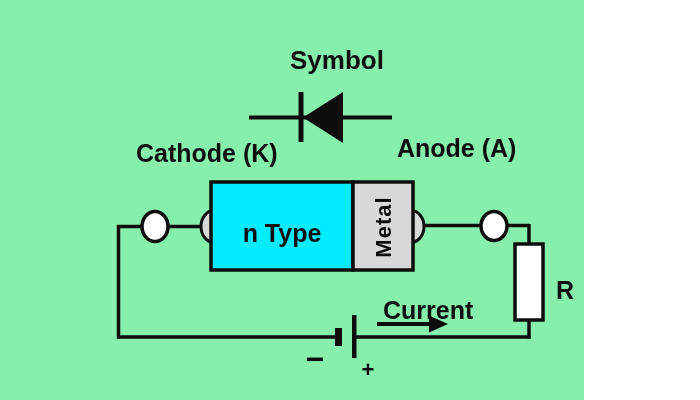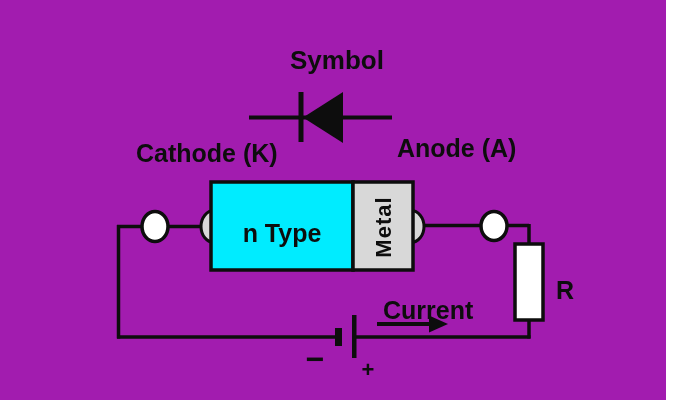--- a/index.html
+++ b/index.html
@@ -2,23 +2,23 @@
 <html><head>
 <meta charset="utf-8">
 <style>
   html, body {
     margin: 0;
     padding: 0;
     background: #ffffff;
   }
   .canvas {
     position: relative;
-    width: 666px;
+    width: 584px;
     height: 400px;
-    background: #a21caf;
+    background: #86efac;
     overflow: hidden;
     font-family: "Liberation Sans", "DejaVu Sans", sans-serif;
   }
   svg text {
     font-family: "Liberation Sans", "DejaVu Sans", sans-serif;
     font-weight: bold;
     fill: #0d0d0d;
   }
   .t-symbol   { font-size: 26px; }
   .t-label    { font-size: 25px; }

